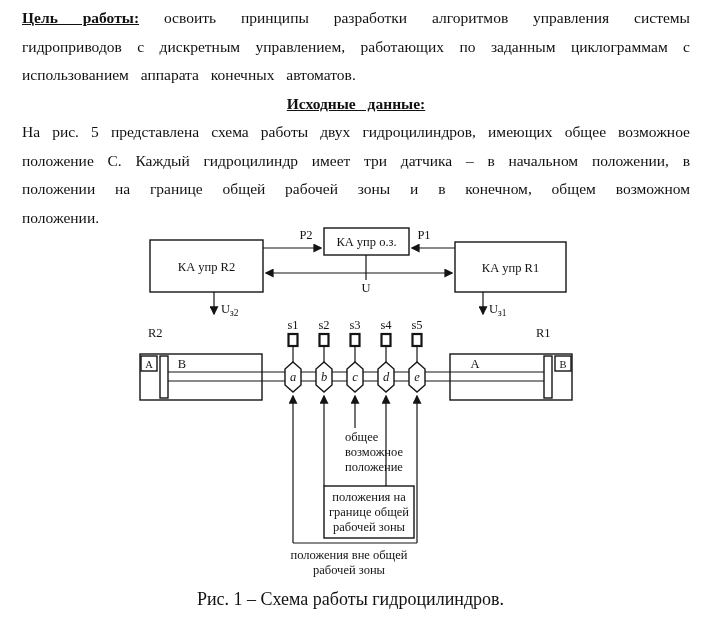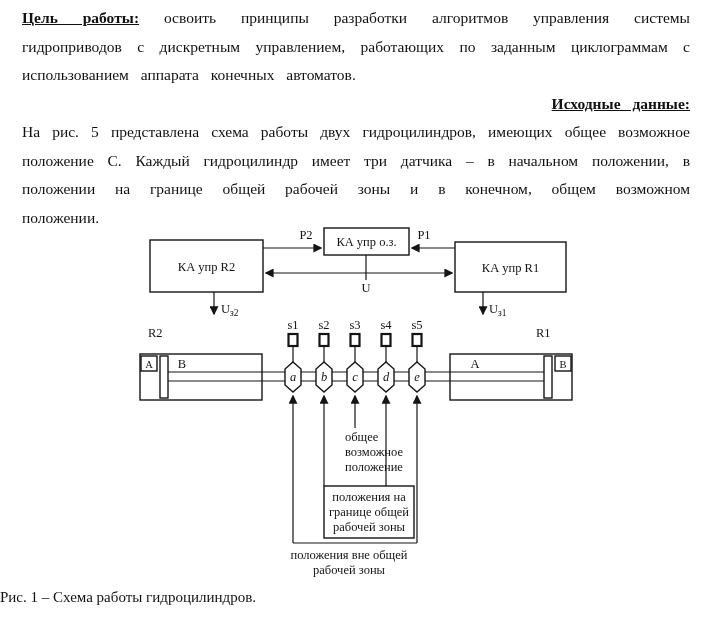--- a/index.html
+++ b/index.html
@@ -14,37 +14,37 @@
   .text-block{
     position:absolute;left:22px;top:4px;width:668px;
   }
   .para{
     margin:0;
     font-size:15.5px;
     line-height:28.5px;
     text-align:justify;
     word-spacing:8px;
   }
-  .para.nojust{text-align:right;}
+  .para.nojust{text-align:center;}
   .hd{
     font-weight:bold;
     text-decoration:underline;
   }
   .diagram-svg{
     position:absolute;left:0;top:0;width:710px;height:617px;
   }
   .d-text{font-family:"Liberation Serif", serif;font-size:12.5px;fill:#141414;}
   .d-small{font-size:10.5px;}
   .d-node{font-style:italic;font-size:12.5px;}
   .d-line{stroke:#141414;stroke-width:1.2;fill:none;}
   .d-thick{stroke:#141414;stroke-width:2.2;fill:#fff;}
   .d-rect{fill:#fff;stroke:#141414;stroke-width:1.4;}
   .caption{
     position:absolute;left:0;top:589px;width:701px;
-    text-align:left;font-size:15px;
+    text-align:center;font-size:18px;
   }
 </style>
 </head>
 <body>
 
 <div class="page">
 
   <div class="text-block">
     <p class="para"><span class="hd">Цель работы:</span> <span>освоить принципы разработки алгоритмов управления системы гидроприводов с дискретным управлением, работающих по заданным циклограммам с использованием аппарата конечных автоматов.</span></p>
     <p class="para nojust"><span class="hd">Исходные данные:</span></p>

